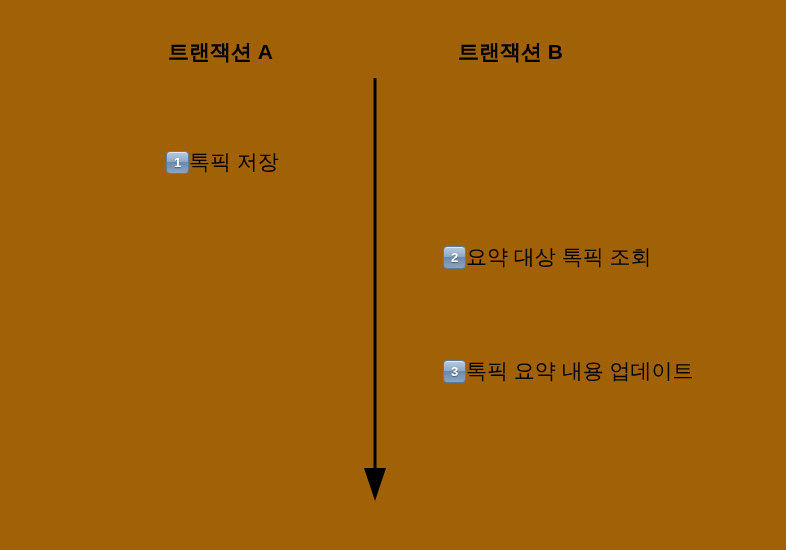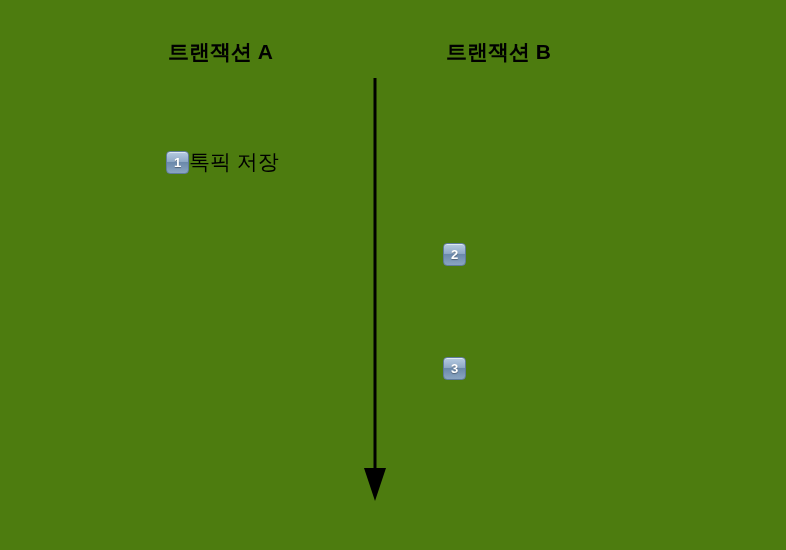--- a/index.html
+++ b/index.html
@@ -7,33 +7,33 @@
     padding: 0;
     background: #ffffff;
   }
   body {
     font-family: "Liberation Sans", sans-serif;
   }
   #canvas {
     position: relative;
     width: 786px;
     height: 550px;
-    background: #4d7c0f;
+    background: #a16207;
     overflow: hidden;
   }
   .col-title {
     position: absolute;
     font-size: 21px;
     font-weight: bold;
     color: #000000;
     white-space: nowrap;
     letter-spacing: 0px;
   }
   #title-a { left: 168px; top: 38px; }
-  #title-b { left: 446px; top: 38px; }
+  #title-b { left: 458px; top: 38px; }
 
   
   #timeline {
     position: absolute;
     left: 360px;
     top: 78px;
     width: 30px;
     height: 425px;
   }
 
@@ -83,19 +83,21 @@
     <polygon points="15,423 4,390 26,390" fill="#000000"></polygon>
   </svg>
 
   <div class="step" id="step-1">
     <span class="badge">1</span>
     <span class="step-label">톡픽 저장</span>
   </div>
 
   <div class="step" id="step-2">
     <span class="badge">2</span>
+    <span class="step-label">요약 대상 톡픽 조회</span>
   </div>
 
   <div class="step" id="step-3">
     <span class="badge">3</span>
+    <span class="step-label">톡픽 요약 내용 업데이트</span>
   </div>
 
 </div>
 
 </body></html>

